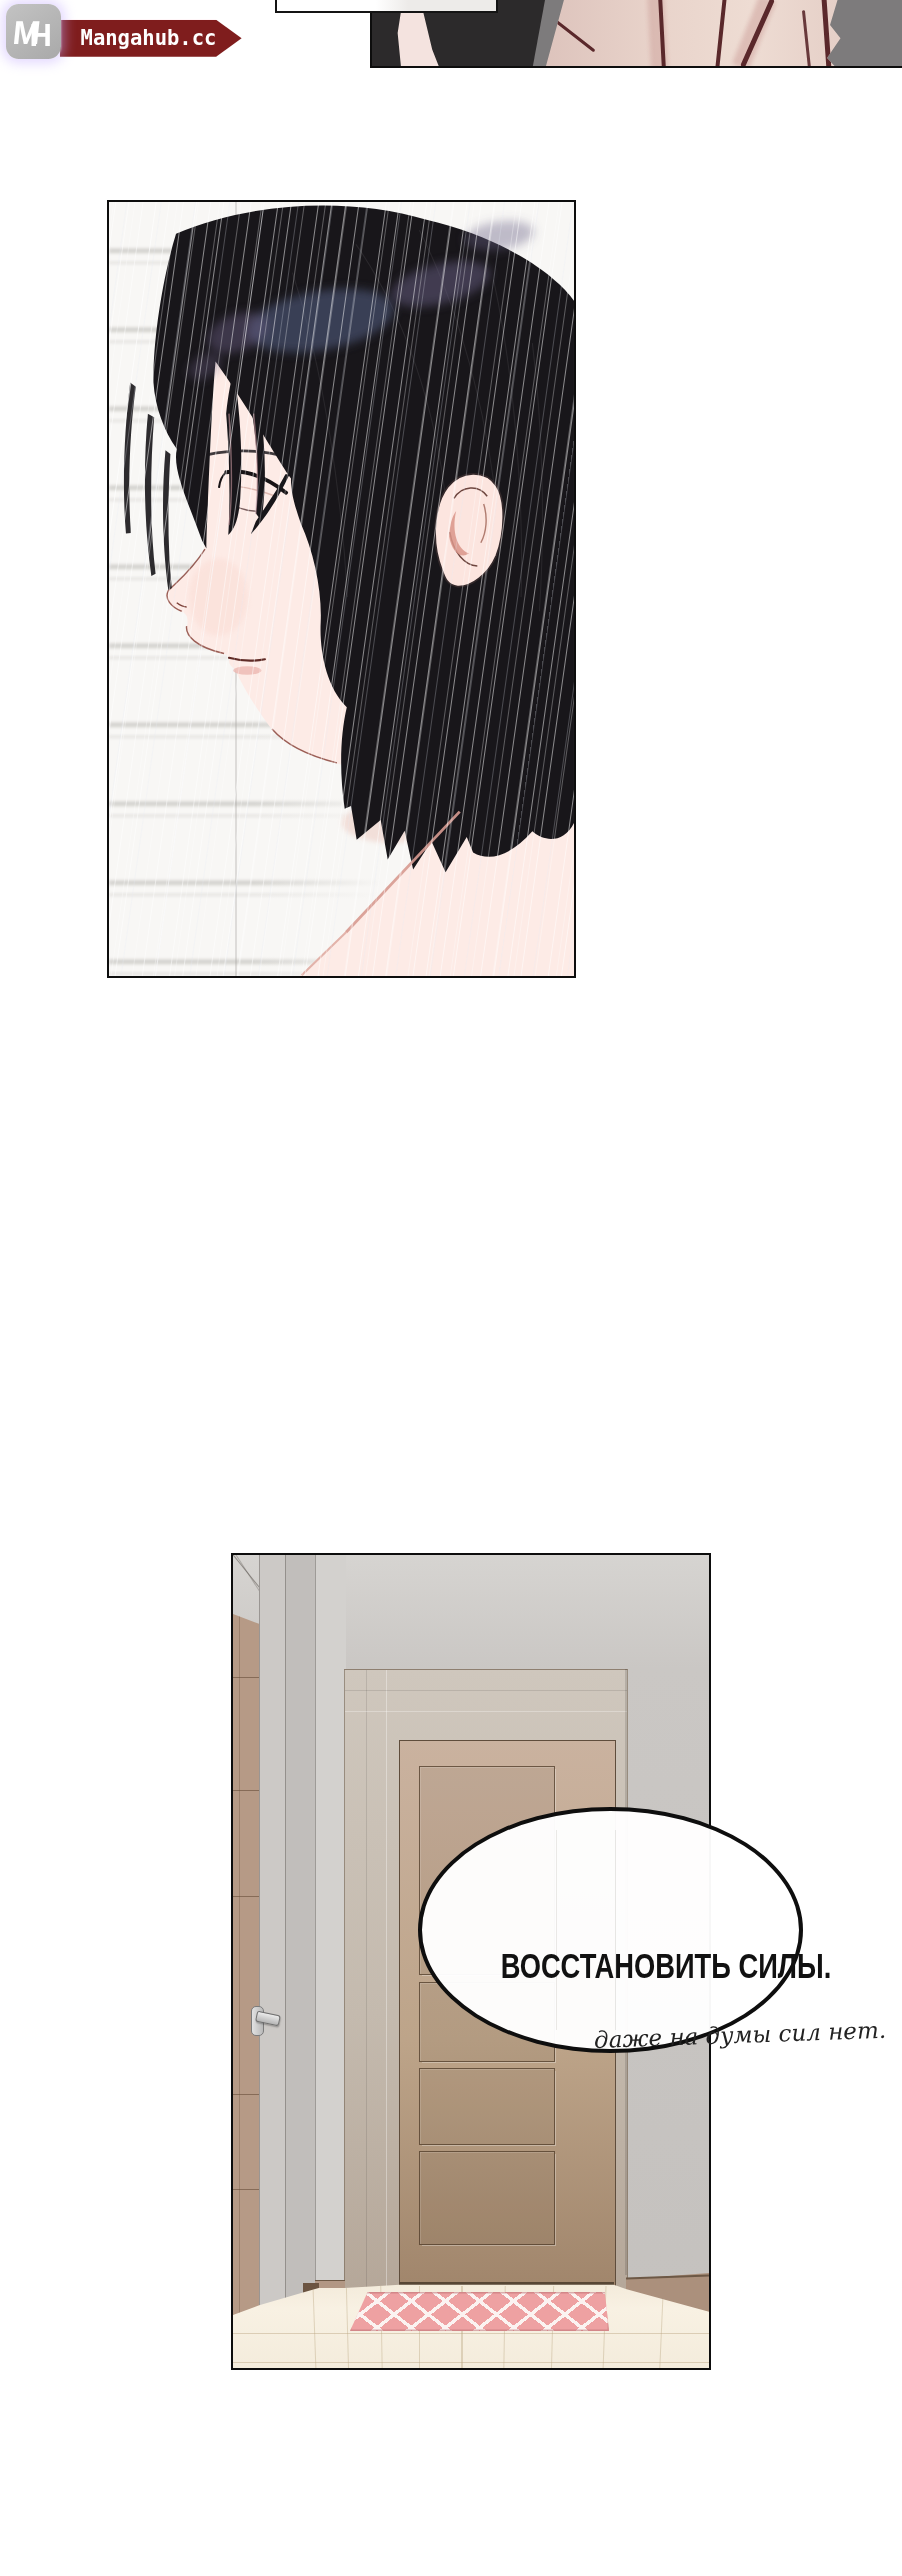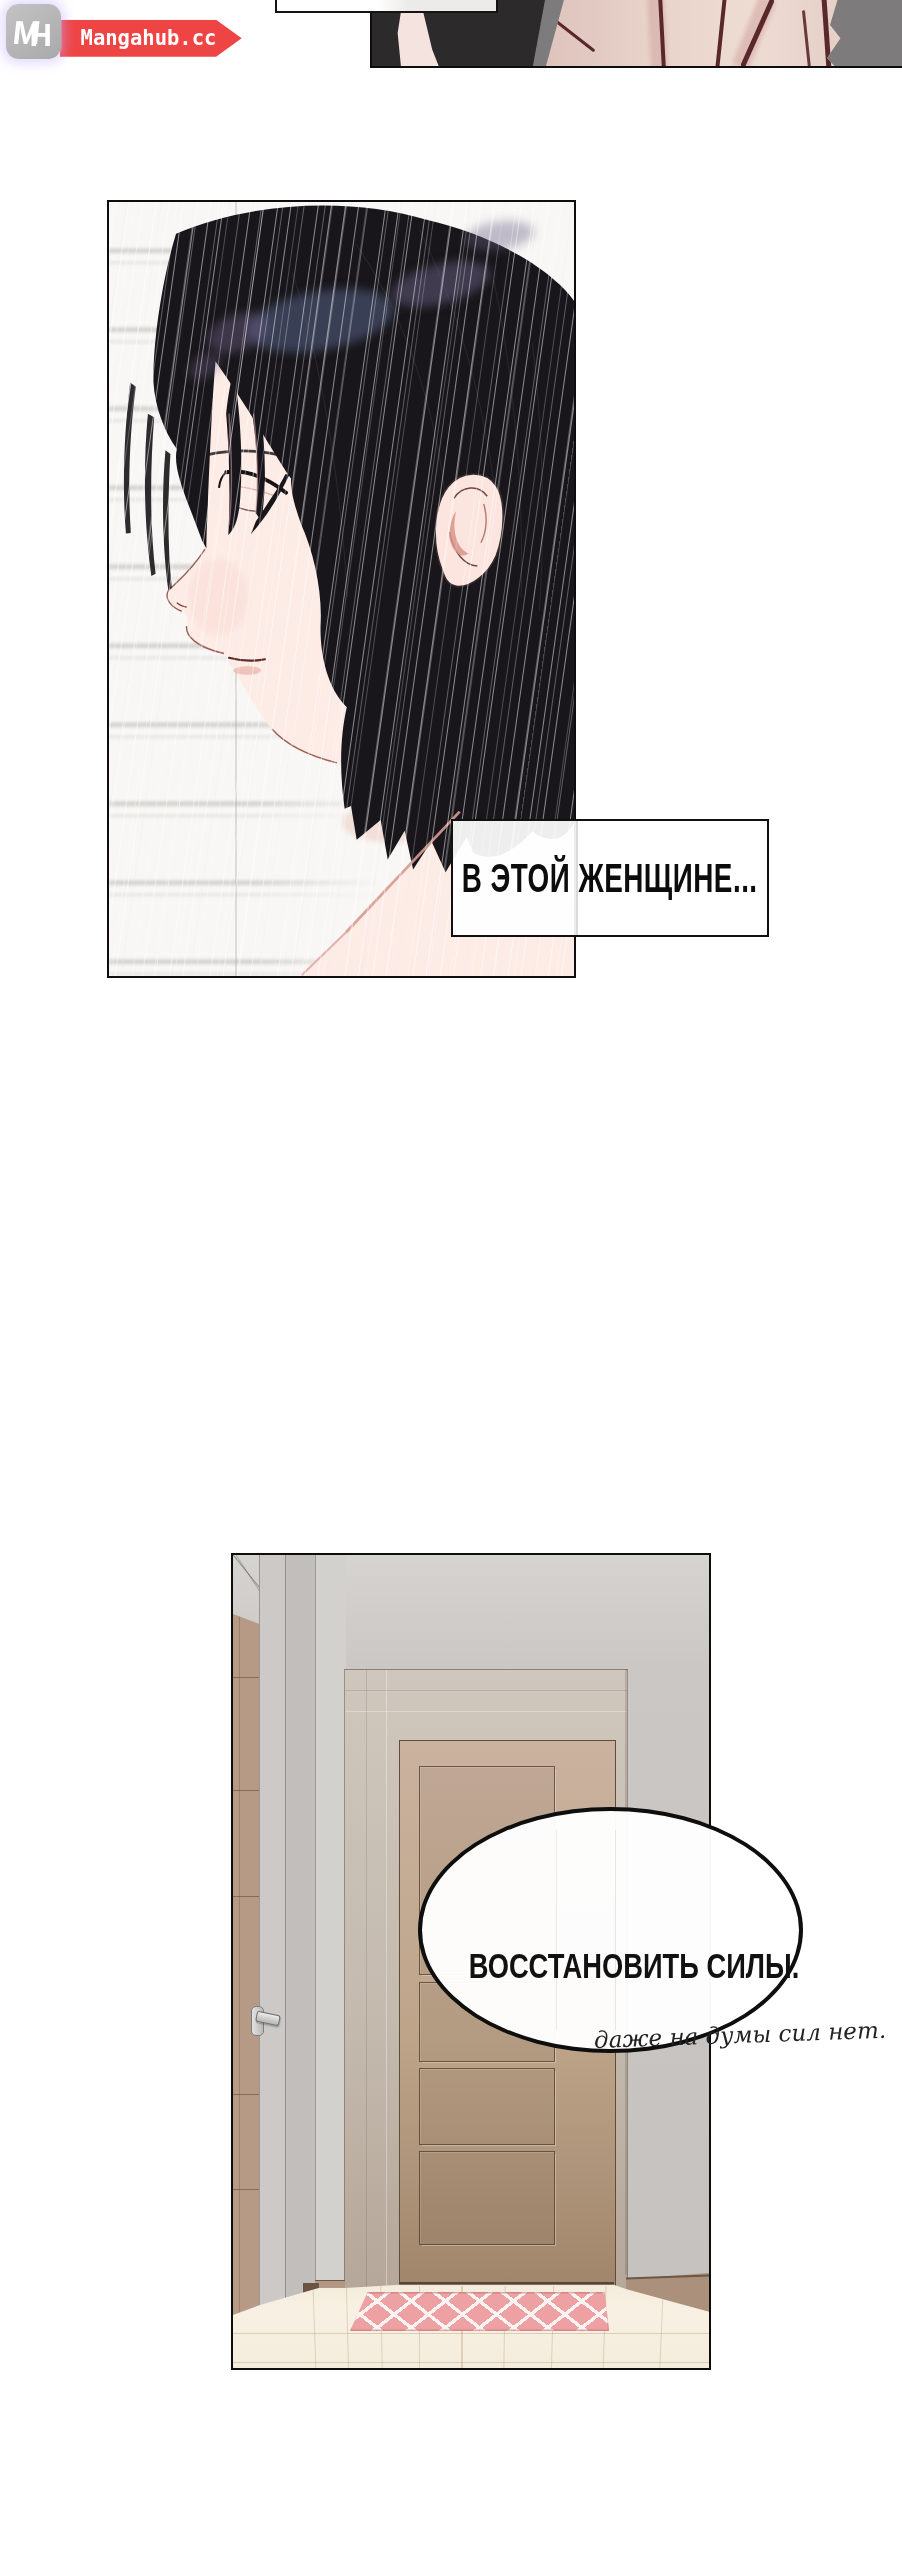--- a/index.html
+++ b/index.html
@@ -1,21 +1,21 @@
 <!DOCTYPE html>
 <html style="font-size:11.3px"><head>
 <meta charset="utf-8">
 <style>
   html,body{margin:0;padding:0;background:#ffffff;}
   .page{position:relative;width:903px;height:2576px;background:#ffffff;overflow:hidden;
         font-family:"Liberation Sans",sans-serif;}
 
   
   .watermark{position:absolute;left:5.6px;top:4.2px;z-index:60;}
-  .wm-flag{position:absolute;left:54px;top:15.5px;width:182px;height:37px;background:#ef4444;
+  .wm-flag{position:absolute;left:54px;top:15.5px;width:182px;height:37px;background:#7f1d1d;
            clip-path:polygon(0 0,86% 0,100% 50%,86% 100%,0 100%);
            filter:drop-shadow(0 0 5.6px rgba(255,150,175,.7));}
   .wm-flag span{display:block;color:#ffffff;font-family:"DejaVu Sans Mono",monospace;font-weight:bold;
            font-size:20.5px;line-height:37px;padding-left:21px;letter-spacing:0px;}
   .wm-badge{position:absolute;left:0;top:0;width:55px;height:55px;border-radius:12.7px;
            background:linear-gradient(145deg,#c3c3c3,#a9a9a9);
            box-shadow:0 0 11.3px 4.2px rgba(195,170,255,.45),0 0 2.1px rgba(255,255,255,.9);
            color:#fff;font-weight:bold;}
   .wm-badge .m{position:absolute;left:7px;top:10px;font-size:33px;transform:skewX(-6deg);}
   .wm-badge .h{position:absolute;left:24px;top:14px;font-size:31px;}
@@ -129,21 +129,21 @@
         background-color:#eea1a2;
         box-shadow:inset 0 0 0 1.4px rgba(190,115,117,.55);}
 
   
   .bubble{position:absolute;left:418px;top:1807px;width:377px;height:238px;z-index:20;
         border:4.2px solid #0e0e0e;border-radius:50%;background:rgba(255,255,255,.97);}
   .bubble-ghost{position:absolute;top:8%;height:84%;width:1.4px;background:rgba(130,120,108,.15);}
   .bl{position:absolute;left:0;width:100%;text-align:center;font-weight:bold;font-size:35px;
         color:#111;white-space:nowrap;}
   .bl span{display:inline-block;transform:scaleX(.78);}
-  .bl1{top:99px;} .bl2{top:135px;}
+  .bl1{top:99px;} .bl2{top:135px;margin-left:32px;}
   .handwriting{position:absolute;left:594px;top:2022px;width:282px;z-index:21;
         font-family:"DejaVu Serif",serif;font-style:italic;font-size:23px;color:#222;
         transform:rotate(-2deg);white-space:nowrap;}
 </style>
 </head>
 <body>
 
 <div class="page">
 
   <section class="panel panel-top">
@@ -238,24 +238,20 @@
         <path d="M492,438 C485,468 494,492 510,498 C499,507 486,496 482,474 C483,458 486,446 492,438 Z" fill="#d9958a" opacity=".85"></path>
         <path d="M531,428 C537,447 535,468 527,483" fill="none" stroke="#b07c70" stroke-width="2"></path>
       </g>
 
       <path d="M497,864 L336,1035" stroke="#d89c92" stroke-width="4" opacity=".9"></path>
       <path d="M336,1035 L273,1096" stroke="#d89c92" stroke-width="3" opacity=".7"></path>
     </svg>
     <div class="rain"></div>
   </section>
 
-  <div class="caption-box">
-    <i class="caption-ghost"></i>
-    <span class="caption-text">В ЭТОЙ ЖЕНЩИНЕ...</span>
-  </div>
 
   <section class="panel panel-hallway">
     <i class="hw-diag1"></i>
     <i class="hw-diag2"></i>
     <div class="left-door">
       <i class="ld-vline"></i>
       <i class="ld-line" style="top:63px"></i>
       <i class="ld-line" style="top:176px"></i>
       <i class="ld-line" style="top:282px"></i>
       <i class="ld-line" style="top:480px"></i>

